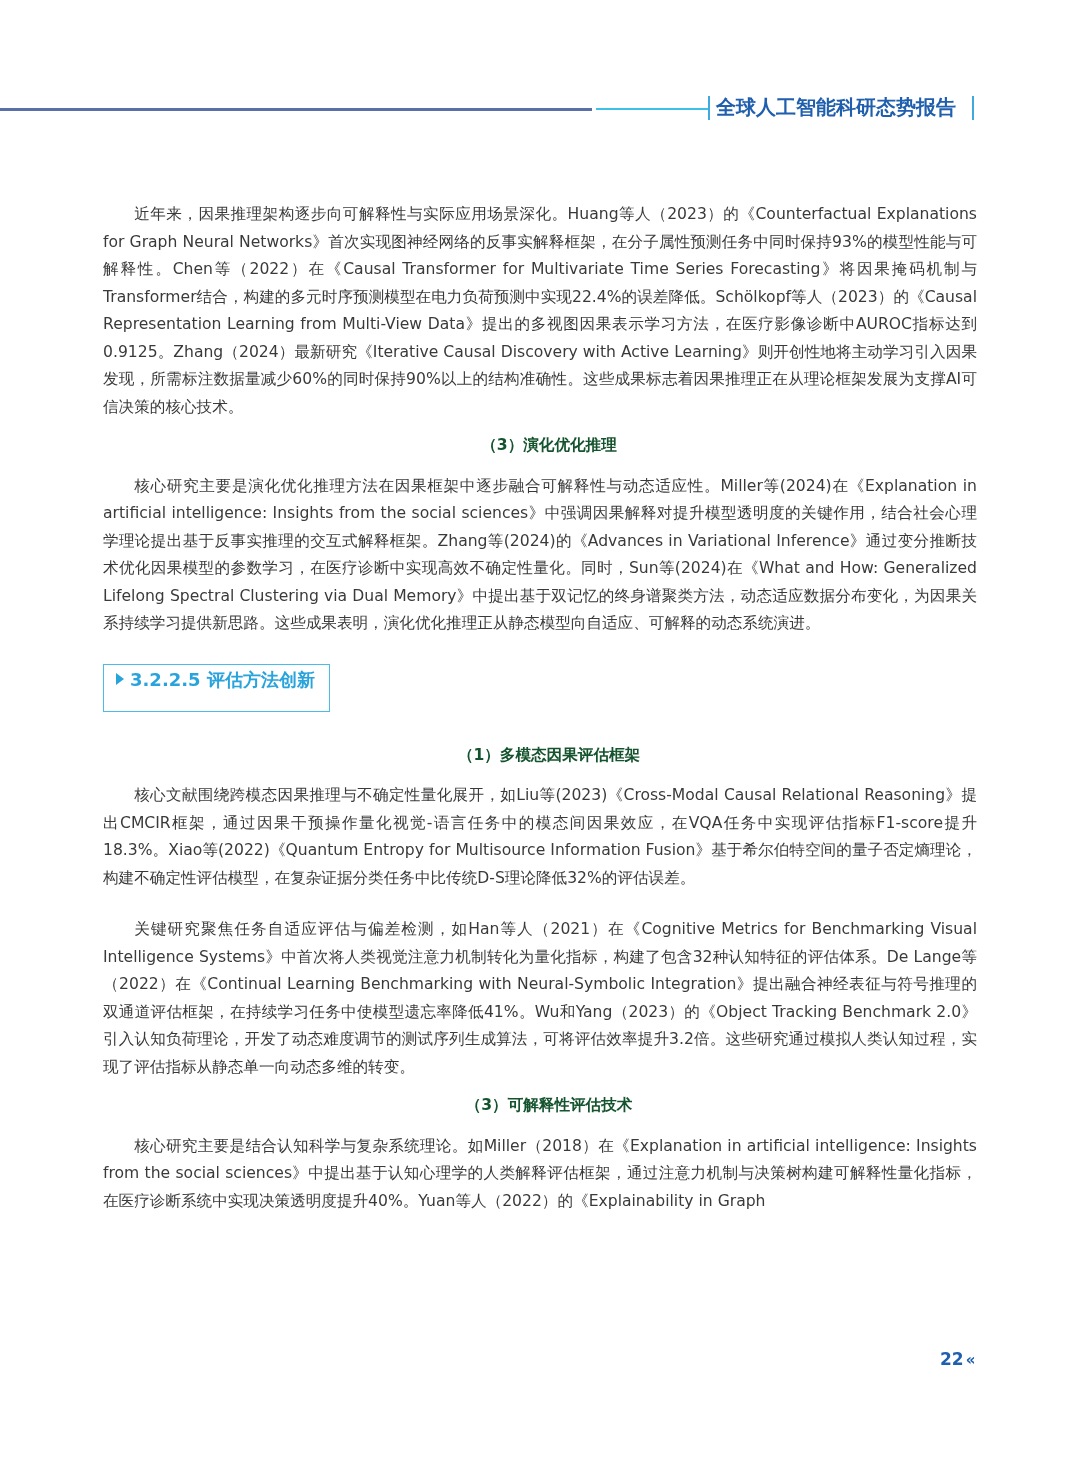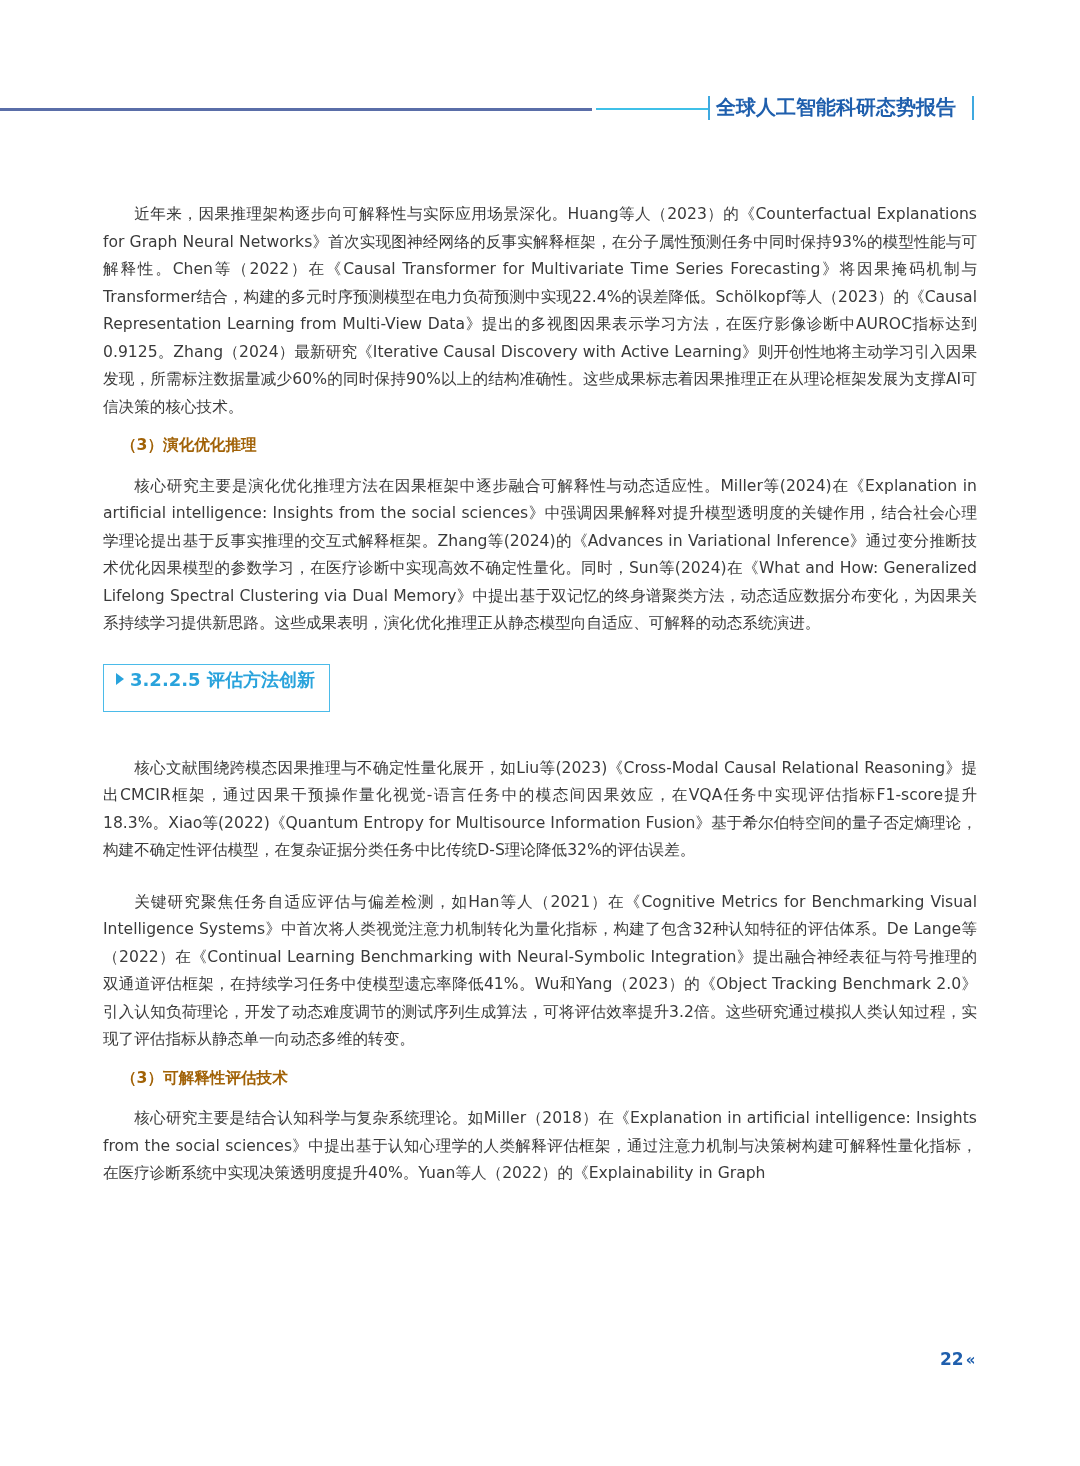--- a/index.html
+++ b/index.html
@@ -9,21 +9,21 @@
   }
   .header { position: absolute; top: 92px; left: 0; width: 1052px; height: 32px; }
   .hline-dark { position: absolute; left: 0; top: 16px; width: 592px; height: 3px; background: #5a6ea8; }
   .hline-light { position: absolute; left: 596px; top: 16px; width: 112px; height: 2px; background: #3fc0e8; }
   .hbar-l { position: absolute; left: 708px; top: 4px; width: 2px; height: 24px; background: #3fa9e0; }
   .hbar-r { position: absolute; left: 972px; top: 4px; width: 2px; height: 24px; background: #3fa9e0; }
   .report-title { position: absolute; left: 716px; top: 2px; font-size: 20px; font-weight: bold; color: #1f5fad; letter-spacing: 0px; white-space: nowrap; }
 
   .content { position: absolute; left: 103px; top: 201px; width: 874px; }
   p.para { margin: 0; font-size: 15.6px; line-height: 27.5px; text-align: justify; text-indent: 2em; color: #3a3a3a; }
-  .subhead { font-size: 15.6px; font-weight: bold; color: #a16207; margin: 0; line-height: 27.5px; padding-left: 18px; }
+  .subhead { font-size: 15.6px; font-weight: bold; color: #14532d; margin: 0; line-height: 27.5px; padding-left: 18px; text-align: center; }
 
   .section-box {
     display: inline-block; border: 1.5px solid #4bbbe9; padding: 2px 14px 18px 12px;
     color: #29a3dc; font-size: 18px; font-weight: bold; line-height: 26px;
   }
   .section-box .tri { display: inline-block; width: 0; height: 0; border-top: 6px solid transparent; border-bottom: 6px solid transparent; border-left: 8px solid #29a3dc; margin-right: 6px; vertical-align: 1px; }
 
   .pagenum { position: absolute; left: 940px; top: 1349px; font-size: 17px; font-weight: bold; color: #1f5fad; }
   .pagenum .arrow { display: inline-block; margin-left: 2px; font-size: 15px; color: #1f5fad; }
 </style>
@@ -42,20 +42,21 @@
   <p class="para">近年来，因果推理架构逐步向可解释性与实际应用场景深化。Huang等人（2023）的《Counterfactual Explanations for Graph Neural Networks》首次实现图神经网络的反事实解释框架，在分子属性预测任务中同时保持93%的模型性能与可解释性。Chen等（2022）在《Causal Transformer for Multivariate Time Series Forecasting》将因果掩码机制与Transformer结合，构建的多元时序预测模型在电力负荷预测中实现22.4%的误差降低。Schölkopf等人（2023）的《Causal Representation Learning from Multi-View Data》提出的多视图因果表示学习方法，在医疗影像诊断中AUROC指标达到0.9125。Zhang（2024）最新研究《Iterative Causal Discovery with Active Learning》则开创性地将主动学习引入因果发现，所需标注数据量减少60%的同时保持90%以上的结构准确性。这些成果标志着因果推理正在从理论框架发展为支撑AI可信决策的核心技术。</p>
   <div style="height:11px"></div>
   <p class="subhead">（3）演化优化推理</p>
   <div style="height:13px"></div>
   <p class="para">核心研究主要是演化优化推理方法在因果框架中逐步融合可解释性与动态适应性。Miller等(2024)在《Explanation in artificial intelligence: Insights from the social sciences》中强调因果解释对提升模型透明度的关键作用，结合社会心理学理论提出基于反事实推理的交互式解释框架。Zhang等(2024)的《Advances in Variational Inference》通过变分推断技术优化因果模型的参数学习，在医疗诊断中实现高效不确定性量化。同时，Sun等(2024)在《What and How: Generalized Lifelong Spectral Clustering via Dual Memory》中提出基于双记忆的终身谱聚类方法，动态适应数据分布变化，为因果关系持续学习提供新思路。这些成果表明，演化优化推理正从静态模型向自适应、可解释的动态系统演进。</p>
   <div style="height:26px"></div>
   <div class="section-box">
     <span class="tri"></span><span>3.2.2.5 评估方法创新</span>
   </div>
   <div style="height:30px"></div>
+  <p class="subhead">（1）多模态因果评估框架</p>
   <div style="height:13px"></div>
   <p class="para">核心文献围绕跨模态因果推理与不确定性量化展开，如Liu等(2023)《Cross-Modal Causal Relational Reasoning》提出CMCIR框架，通过因果干预操作量化视觉-语言任务中的模态间因果效应，在VQA任务中实现评估指标F1-score提升18.3%。Xiao等(2022)《Quantum Entropy for Multisource Information Fusion》基于希尔伯特空间的量子否定熵理论，构建不确定性评估模型，在复杂证据分类任务中比传统D-S理论降低32%的评估误差。</p>
   <div style="height:11px"></div>
   <div style="height:13px"></div>
   <p class="para">关键研究聚焦任务自适应评估与偏差检测，如Han等人（2021）在《Cognitive Metrics for Benchmarking Visual Intelligence Systems》中首次将人类视觉注意力机制转化为量化指标，构建了包含32种认知特征的评估体系。De Lange等（2022）在《Continual Learning Benchmarking with Neural-Symbolic Integration》提出融合神经表征与符号推理的双通道评估框架，在持续学习任务中使模型遗忘率降低41%。Wu和Yang（2023）的《Object Tracking Benchmark 2.0》引入认知负荷理论，开发了动态难度调节的测试序列生成算法，可将评估效率提升3.2倍。这些研究通过模拟人类认知过程，实现了评估指标从静态单一向动态多维的转变。</p>
   <div style="height:11px"></div>
   <p class="subhead">（3）可解释性评估技术</p>
   <div style="height:13px"></div>
   <p class="para">核心研究主要是结合认知科学与复杂系统理论。如Miller（2018）在《Explanation in artificial intelligence: Insights from the social sciences》中提出基于认知心理学的人类解释评估框架，通过注意力机制与决策树构建可解释性量化指标，在医疗诊断系统中实现决策透明度提升40%。Yuan等人（2022）的《Explainability in Graph</p>
 </div>

